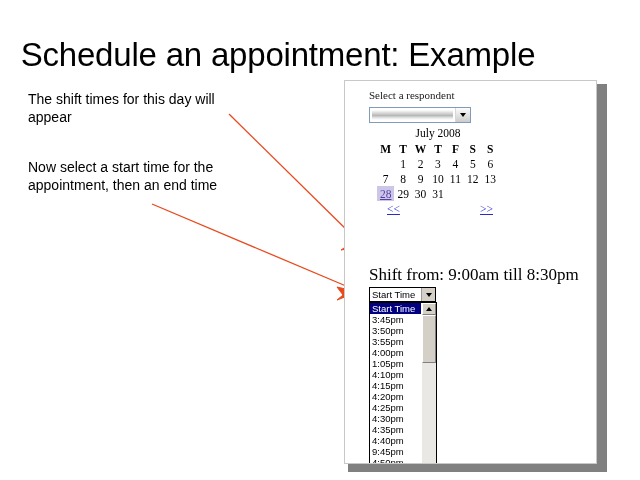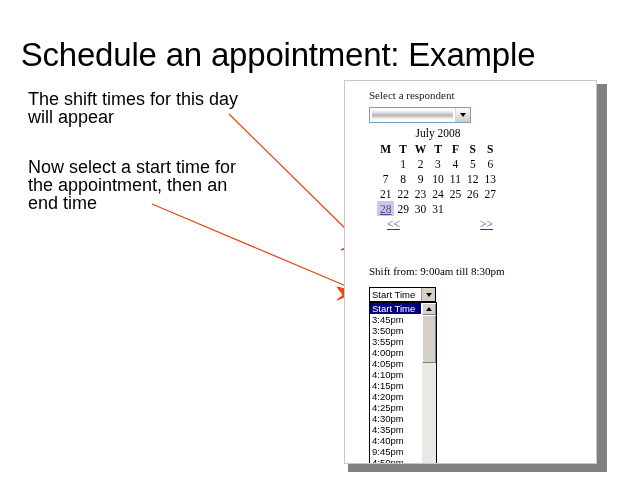--- a/index.html
+++ b/index.html
@@ -34,21 +34,21 @@
     font-weight: normal;
     color: #000000;
     letter-spacing: -0.2px;
     white-space: nowrap;
   }
 
   
   .annotation {
     position: absolute;
     font-family: "Liberation Sans", sans-serif;
-    font-size: 18px;
+    font-size: 14px;
     color: #000000;
     line-height: 18px;
     width: 220px;
   }
   #annotation-1 { left: 28px; top: 90px; }
   #annotation-2 { left: 28px; top: 158px; }
 
   
   #arrows-layer {
     position: absolute;
@@ -190,21 +190,21 @@
   }
   #cal-prev { left: 10px; top: 0; }
   #cal-next { right: 6px; top: 0; }
 
   
   #shift-text {
     position: absolute;
     left: 24px;
     top: 184px;
     font-family: "Liberation Serif", serif;
-    font-size: 11px;
+    font-size: 17px;
     color: #000000;
     white-space: nowrap;
   }
 
   
   #start-time-select {
     position: absolute;
     left: 24px;
     top: 206px;
     width: 67px;
@@ -368,29 +368,20 @@
             <tr>
               <td><span>7</span></td>
               <td><span>8</span></td>
               <td><span>9</span></td>
               <td><span>10</span></td>
               <td><span>11</span></td>
               <td><span>12</span></td>
               <td><span>13</span></td>
             </tr>
             <tr>
-              <td><span>21</span></td>
-              <td><span>22</span></td>
-              <td><span>23</span></td>
-              <td><span>24</span></td>
-              <td><span>25</span></td>
-              <td><span>26</span></td>
-              <td><span>27</span></td>
-            </tr>
-            <tr>
               <td class="selected"><span>28</span></td>
               <td><span>29</span></td>
               <td><span>30</span></td>
               <td><span>31</span></td>
               <td><span></span></td>
               <td><span></span></td>
               <td><span></span></td>
             </tr>
           </tbody>
       </table>
@@ -409,21 +400,21 @@
       </div>
     </div>
 
     <div id="time-listbox">
       <div id="time-options">
           <div class="time-option selected">Start Time</div>
           <div class="time-option">3:45pm</div>
           <div class="time-option">3:50pm</div>
           <div class="time-option">3:55pm</div>
           <div class="time-option">4:00pm</div>
-          <div class="time-option">4:05pm</div>
+          <div class="time-option">1:05pm</div>
           <div class="time-option">4:10pm</div>
           <div class="time-option">4:15pm</div>
           <div class="time-option">4:20pm</div>
           <div class="time-option">4:25pm</div>
           <div class="time-option">4:30pm</div>
           <div class="time-option">4:35pm</div>
           <div class="time-option">4:40pm</div>
           <div class="time-option">9:45pm</div>
           <div class="time-option">4:50pm</div>
         </div>

